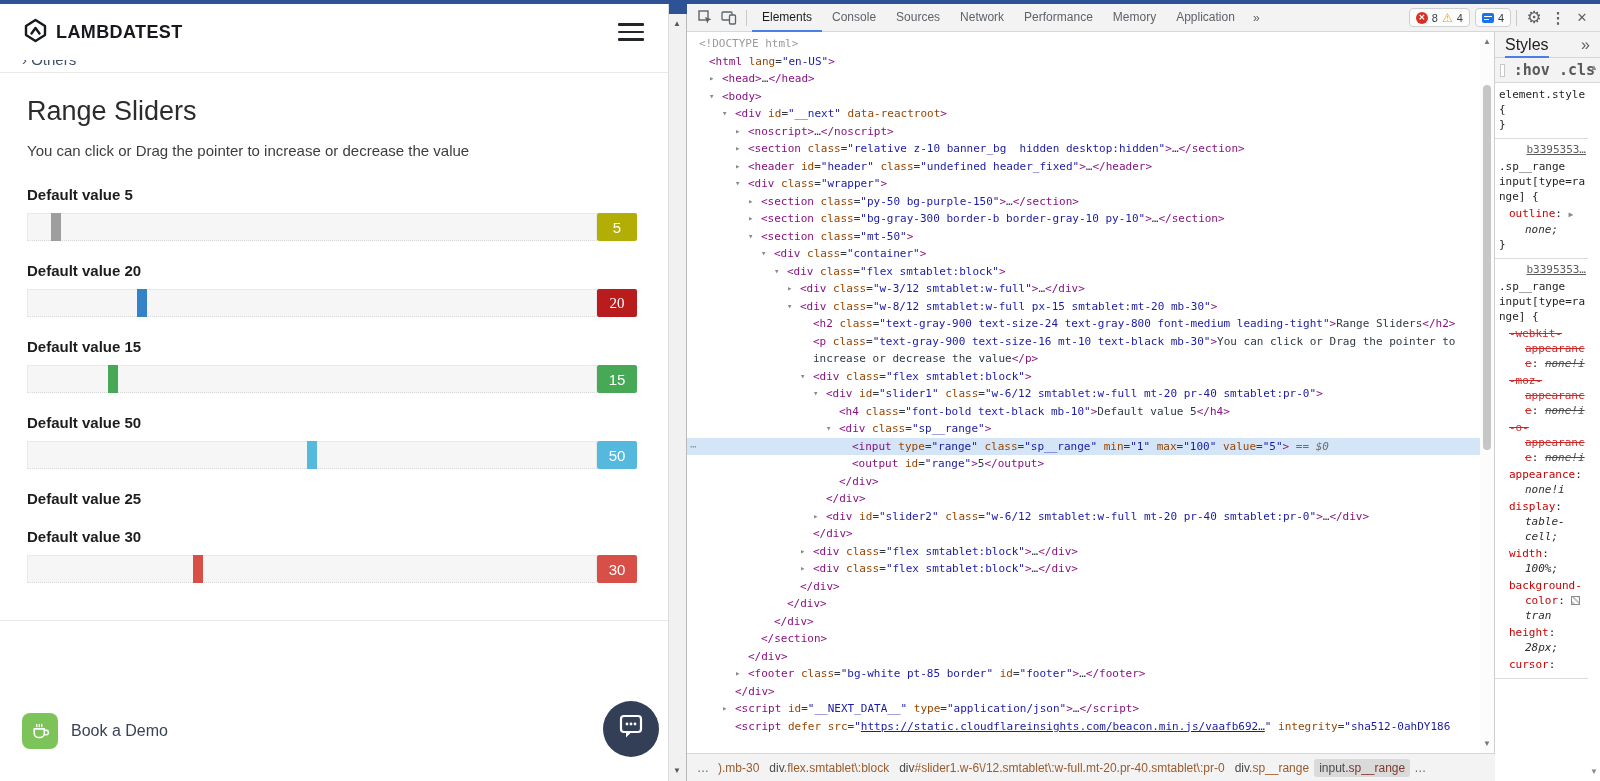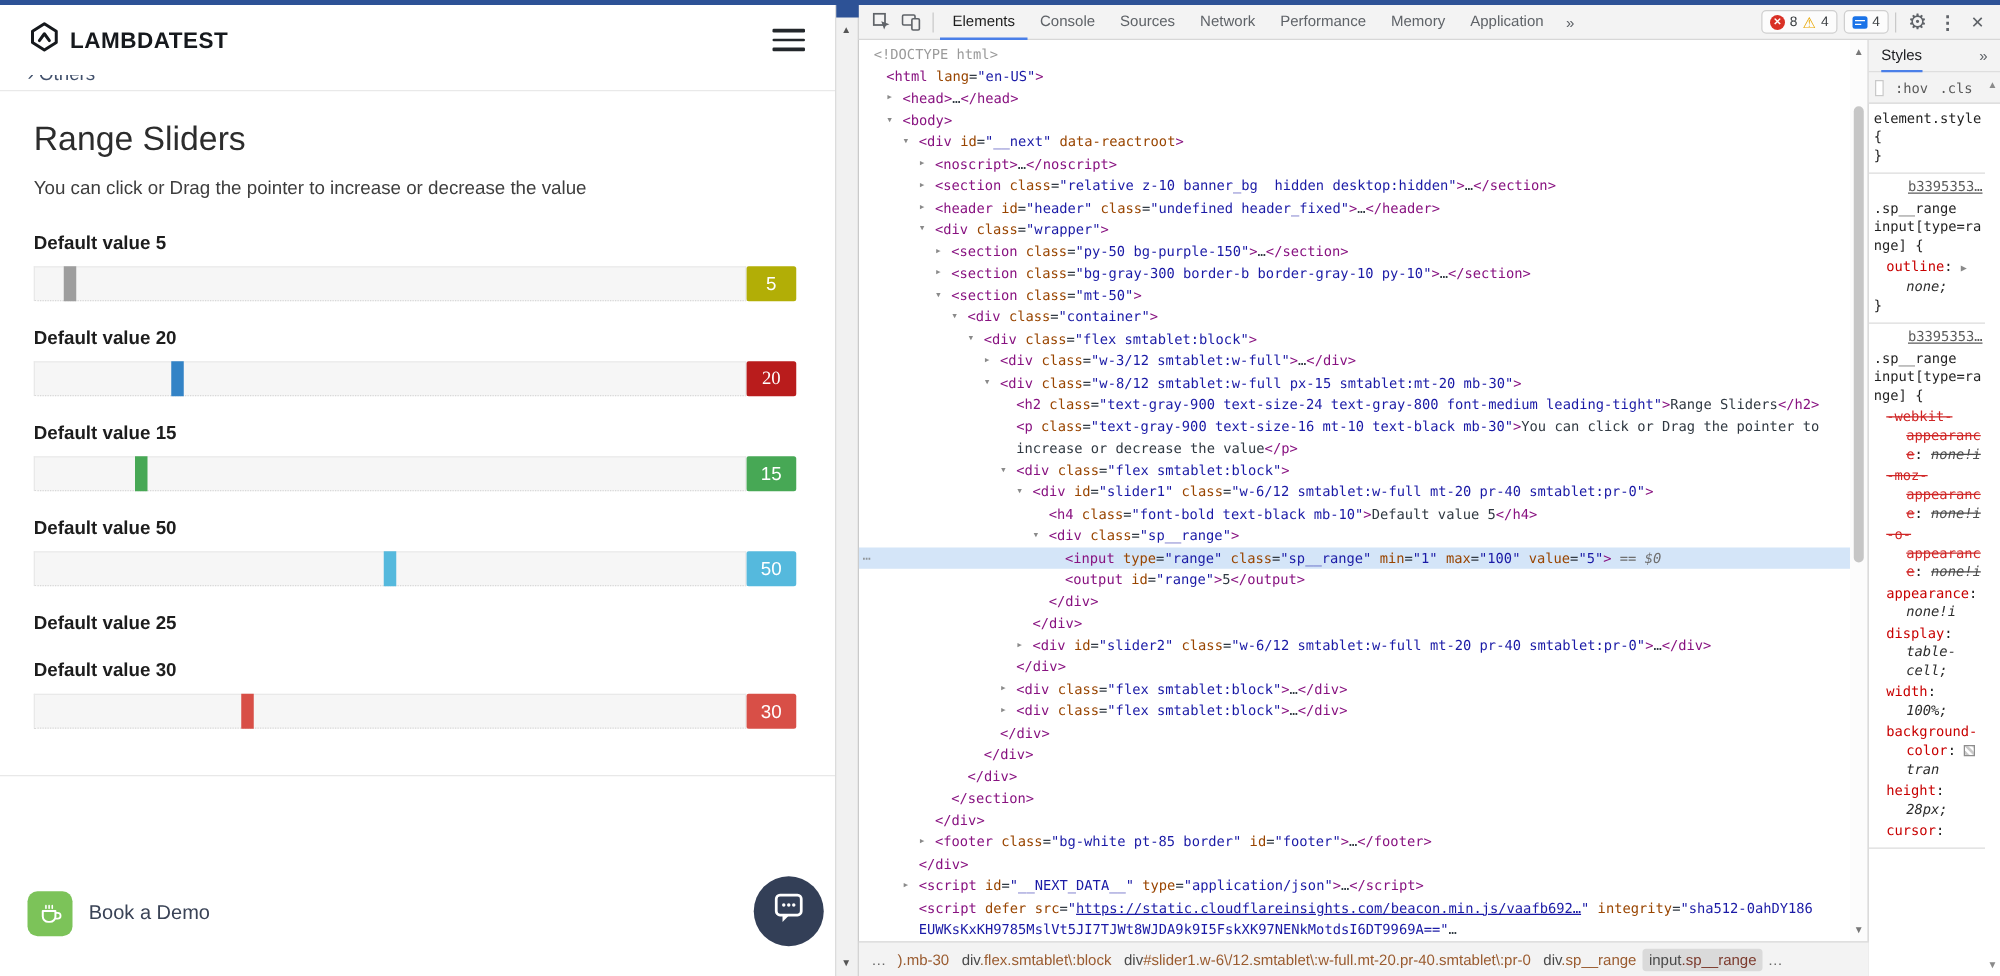--- a/index.html
+++ b/index.html
@@ -90,26 +90,26 @@
   .dt-crumbs { position:absolute; left:0; bottom:0; width:808px; height:28px; background:#f3f3f3;
                border-top:1px solid #d7d7d7; display:flex; align-items:center; padding:0 6px;
                font-size:12px; white-space:nowrap; overflow:hidden; z-index:3; }
   .crumb { padding:2px 5px; color:#9a5b2f; cursor:pointer; }
   .crumb .crumb-tag { color:#4a4a4a; }
   .crumb.selected { background:#dadada; border-radius:3px; color:#7c3a2d; }
   .crumb-ellipsis { color:#666; padding:0 4px; cursor:pointer; }
 
   .sidebar { width:106px; border-left:1px solid #cfcfcf; display:flex; flex-direction:column; position:relative; background:#fff; }
   .sb-header { height:26px; background:#f3f3f3; border-bottom:1px solid #d7d7d7; display:flex;
-               align-items:center; padding:0 10px; font-size:12px; flex:none; }
+               align-items:center; padding:0 10px; font-size:16px; flex:none; }
   .sb-tab { color:#202124; height:26px; line-height:25px; border-bottom:2px solid #4a7fe8; cursor:pointer; }
   .sb-more { margin-left:auto; color:#5f6368; cursor:pointer; }
   .sb-filter { height:25px; background:#f3f3f3; border-bottom:1px solid #d7d7d7; display:flex; align-items:center;
-               gap:9px; padding:0 5px; font-family:"DejaVu Sans Mono",monospace; font-size:11px;
-               font-weight:normal; color:#5a5a5a; flex:none; }
+               gap:9px; padding:0 5px; font-family:"DejaVu Sans Mono",monospace; font-size:15px;
+               font-weight:bold; color:#5a5a5a; flex:none; }
   .filter-caret { width:7px; height:13px; background:#fff; border:1px solid #c9c9c9; }
   .sb-rules { flex:1; overflow:hidden; font-family:"DejaVu Sans Mono",monospace; font-size:11px;
               color:#222; padding-right:12px; }
   .sb-rule { border-bottom:1px solid #dcdcdc; padding:4px 2px 6px 4px; }
   .sb-link { text-align:right; color:#5c5c5c; text-decoration:underline; margin-bottom:2px;
              overflow-wrap:break-word; line-height:14px; cursor:pointer; }
   .sb-selector { color:#1f1f1f; overflow-wrap:break-word; line-height:15px; }
   .sb-decl { padding-left:26px; text-indent:-16px; line-height:15px; overflow-wrap:break-word; margin-top:2px; cursor:pointer; }
   .decl-name { color:#c80000; }
   .decl-value { color:#2d2d2d;font-style:italic; }
@@ -314,21 +314,20 @@
           <div class="dom-line" style="padding-left: 126px;"><span class="tree-arrow" style="left: 113px;">▸</span><span class="tk-t">&lt;div</span><span class="tk-a"> class</span><span class="tk-p">=</span><span class="tk-v">"flex smtablet:block"</span><span class="tk-t">&gt;</span><span class="tk-p">…</span><span class="tk-t">&lt;/div&gt;</span></div>
           <div class="dom-line" style="padding-left: 113px;"><span class="tk-t">&lt;/div&gt;</span></div>
           <div class="dom-line" style="padding-left: 100px;"><span class="tk-t">&lt;/div&gt;</span></div>
           <div class="dom-line" style="padding-left: 87px;"><span class="tk-t">&lt;/div&gt;</span></div>
           <div class="dom-line" style="padding-left: 74px;"><span class="tk-t">&lt;/section&gt;</span></div>
           <div class="dom-line" style="padding-left: 61px;"><span class="tk-t">&lt;/div&gt;</span></div>
           <div class="dom-line" style="padding-left: 61px;"><span class="tree-arrow" style="left: 48px;">▸</span><span class="tk-t">&lt;footer</span><span class="tk-a"> class</span><span class="tk-p">=</span><span class="tk-v">"bg-white pt-85 border"</span><span class="tk-a"> id</span><span class="tk-p">=</span><span class="tk-v">"footer"</span><span class="tk-t">&gt;</span><span class="tk-p">…</span><span class="tk-t">&lt;/footer&gt;</span></div>
           <div class="dom-line" style="padding-left: 48px;"><span class="tk-t">&lt;/div&gt;</span></div>
           <div class="dom-line" style="padding-left: 48px;"><span class="tree-arrow" style="left: 35px;">▸</span><span class="tk-t">&lt;script</span><span class="tk-a"> id</span><span class="tk-p">=</span><span class="tk-v">"__NEXT_DATA__"</span><span class="tk-a"> type</span><span class="tk-p">=</span><span class="tk-v">"application/json"</span><span class="tk-t">&gt;</span><span class="tk-p">…</span><span class="tk-t">&lt;/script&gt;</span></div>
           <div class="dom-line" style="padding-left: 48px;"><span class="tk-t">&lt;script</span><span class="tk-a"> defer</span><span class="tk-a"> src</span><span class="tk-p">=</span><span class="tk-v">"</span><span class="tk-l">https://static.cloudflareinsights.com/beacon.min.js/vaafb692…</span><span class="tk-v">"</span><span class="tk-a"> integrity</span><span class="tk-p">=</span><span class="tk-v">"sha512-0ahDY186</span></div>
-          <div class="dom-line" style="padding-left: 48px;"><span class="tk-v">EUWKsKxKH9785MslVt5JI7TJWt8WJDA9k9I5FskXK97NENkMotdsI6DT9969A=="</span><span class="tk-p">…</span></div>
         </div>
       <div class="dt-crumbs">
         <span class="crumb-ellipsis">…</span>
         <span style="display:flex;align-items:center;">
             <span class="crumb">).mb-30</span>
             <span class="crumb"><span class="crumb-tag">div</span>.flex.smtablet\:block</span>
             <span class="crumb"><span class="crumb-tag">div</span>#slider1.w-6\/12.smtablet\:w-full.mt-20.pr-40.smtablet\:pr-0</span>
             <span class="crumb"><span class="crumb-tag">div</span>.sp__range</span>
             <span class="crumb selected"><span class="crumb-tag">input</span>.sp__range</span>
           </span>

